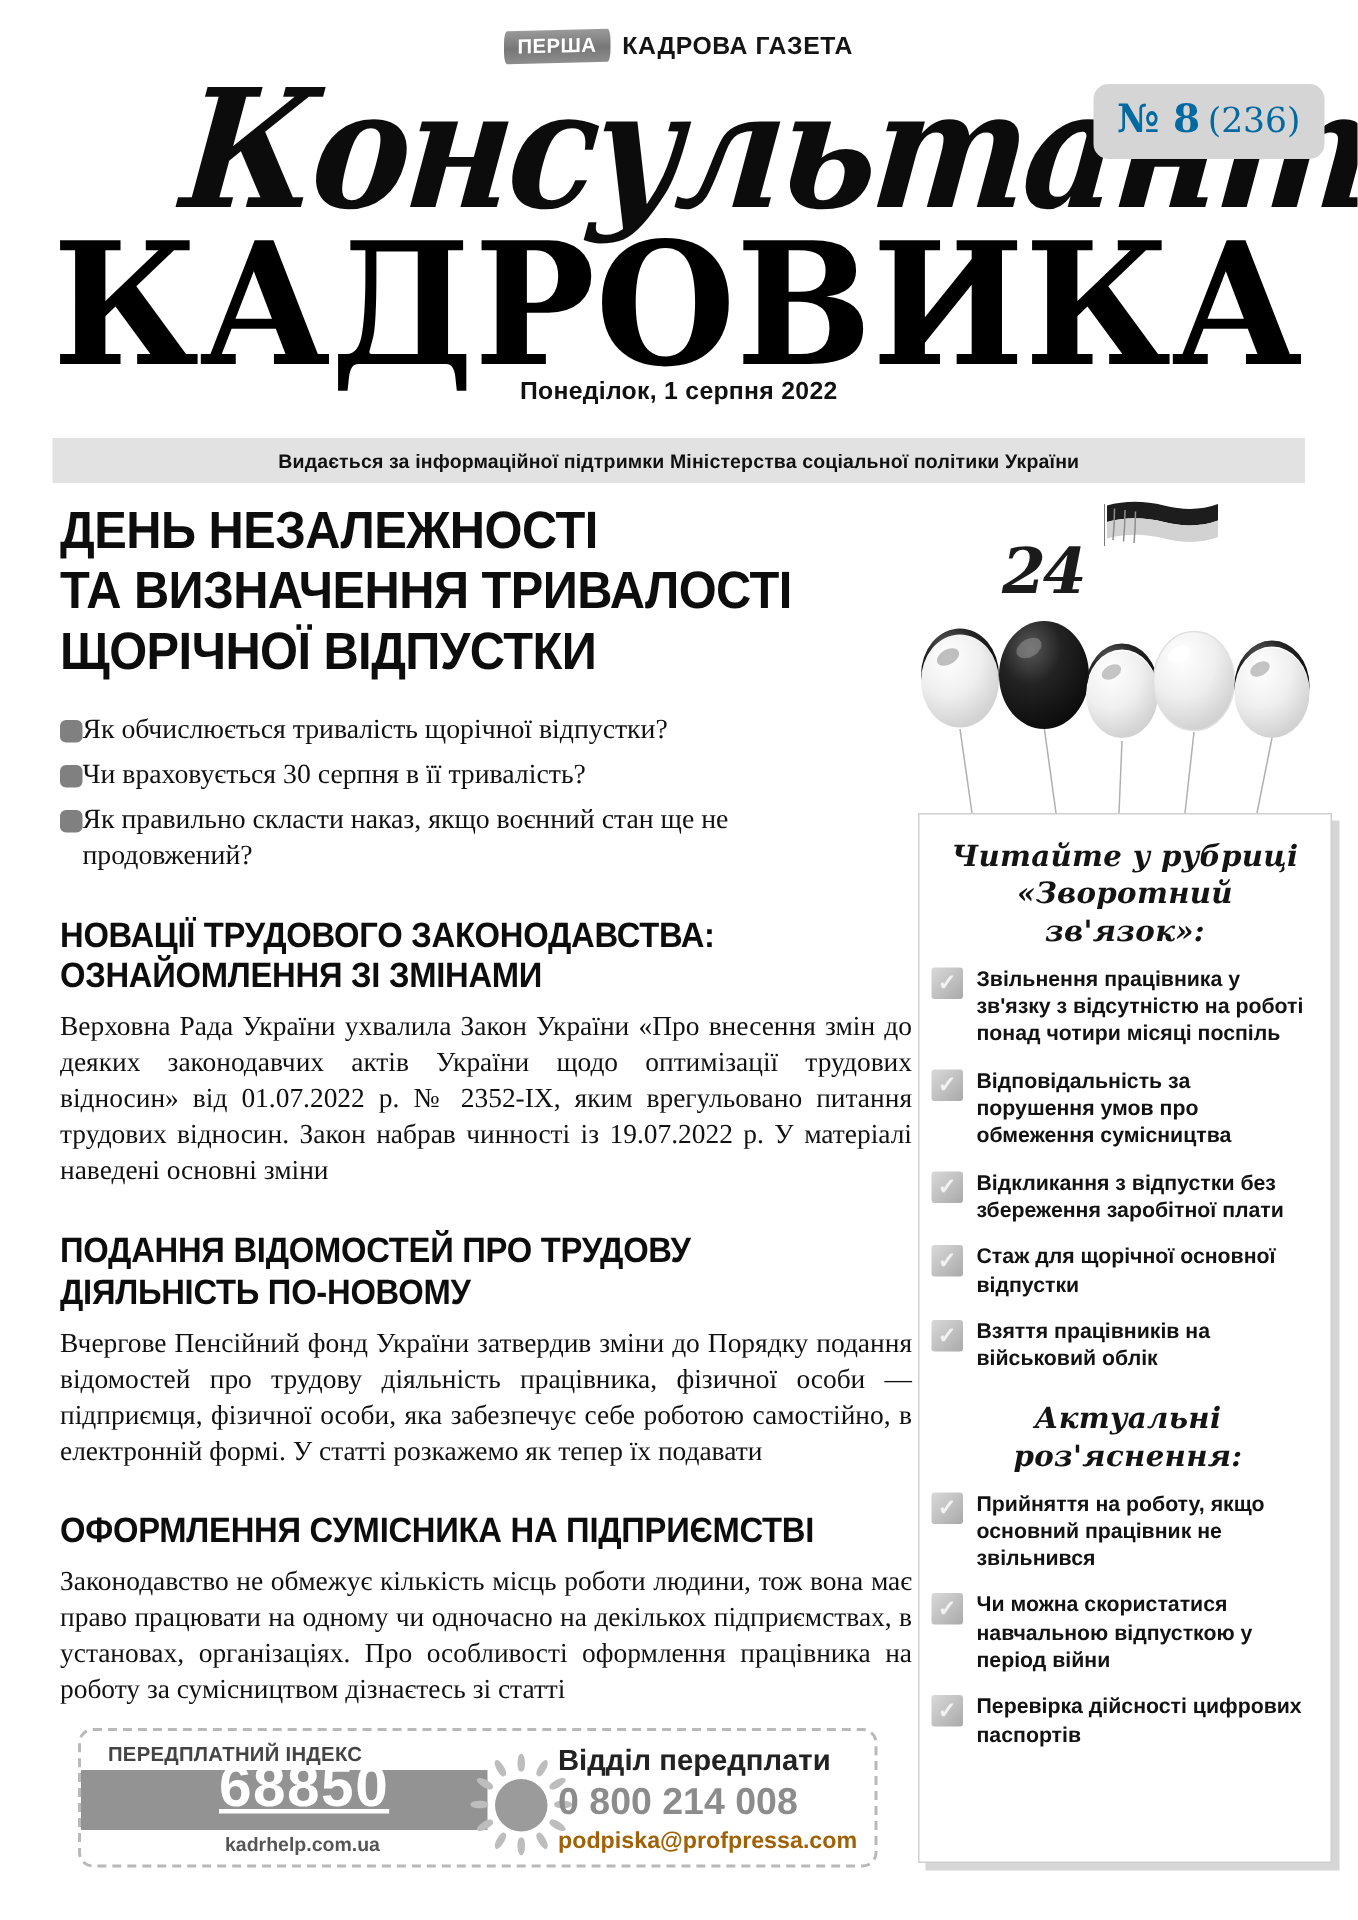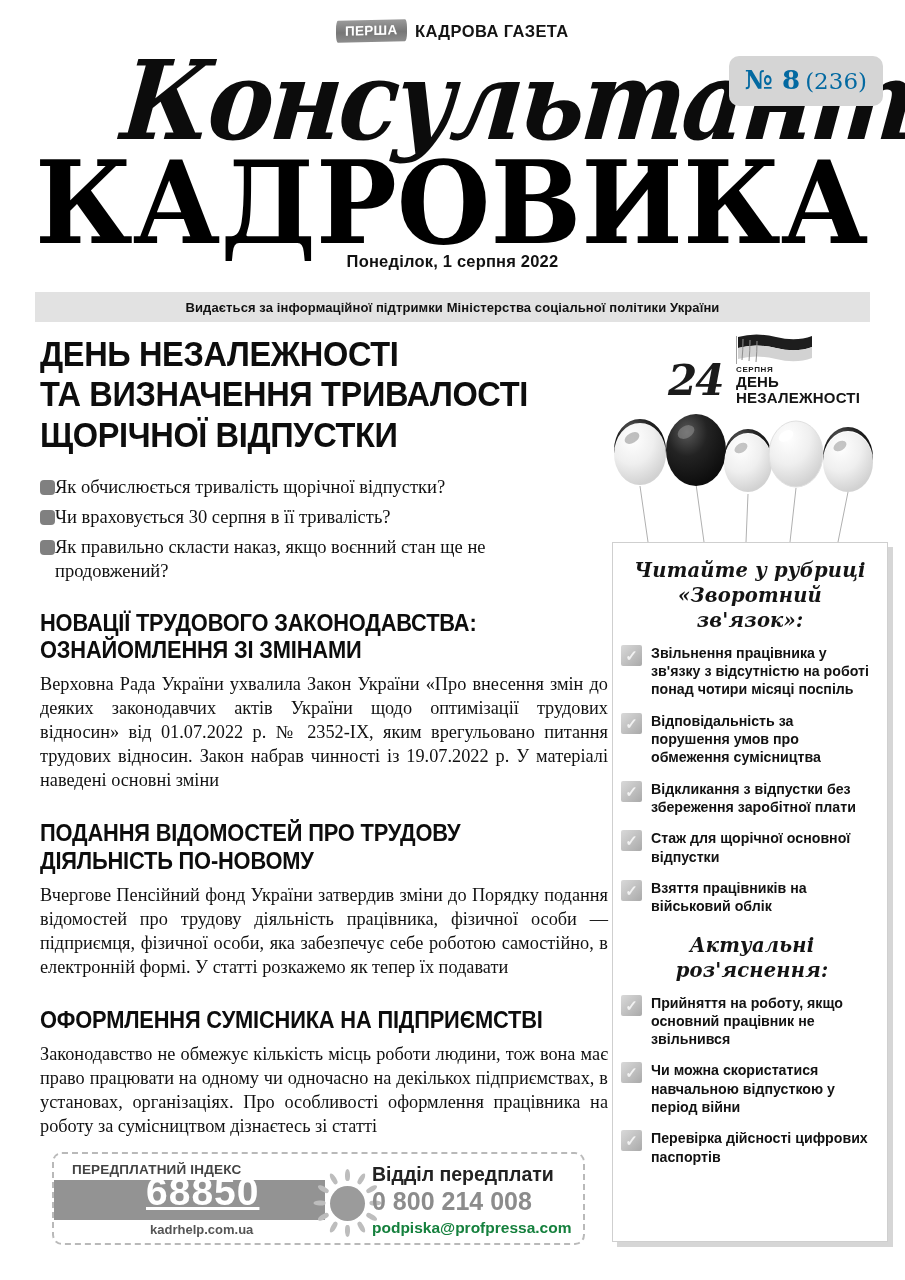--- a/index.html
+++ b/index.html
@@ -148,21 +148,21 @@
     border-radius: 50%; background: #9b9b9b;
   }
   .ray {
     position: absolute; left: 33px; top: 1px; width: 5px; height: 12px;
     background: #bdbdbd; border-radius: 50% 50% 40% 40%;
     transform-origin: 2.5px 34px;
   }
   .subs-right { position: absolute; left: 318px; top: 9px; }
   .subs-dept { font-weight: 700; font-size: 19.5px; color: #222; }
   .subs-phone { font-weight: 700; font-size: 25px; color: #8c8c8c; margin-top: 2px; line-height: 1.1; }
-  .subs-mail { font-weight: 700; font-size: 15.5px; color: #15803d; margin-top: 3px; }
+  .subs-mail { font-weight: 700; font-size: 15.5px; color: #a16207; margin-top: 3px; }
 
   
   .holiday { position: absolute; left: 668px; top: 334px; width: 190px; height: 88px; }
   .hol-24 {
     position: absolute; left: 0; top: 26px;
     font-family: "DejaVu Serif", serif; font-style: italic; font-weight: 700;
     font-size: 42px; color: #1b1b1b; line-height: 1;
     letter-spacing: -2px;
   }
   .hol-txt { position: absolute; left: 68px; top: 31px; }
@@ -228,25 +228,20 @@
   <div class="holiday">
     <svg class="hol-flag" viewBox="0 0 78 30">
       <path d="M2 3 Q20 -2 40 3 Q60 8 76 2 L76 13 Q60 19 40 14 Q20 9 2 14 Z" fill="#1d1d1d"></path>
       <path d="M2 14 Q20 9 40 14 Q60 19 76 13 L76 24 Q60 30 40 25 Q20 20 2 25 Z" fill="#d2d2d2"></path>
       <path d="M7 5 Q7 16 6 26" stroke="#8e8e8e" stroke-width="1" fill="none"></path>
       <path d="M14 6 Q14 17 13 27" stroke="#8e8e8e" stroke-width="1" fill="none"></path>
       <path d="M21 7 Q21 18 20 28" stroke="#8e8e8e" stroke-width="1" fill="none"></path>
       <path d="M0 2 L0 30" stroke="#7a7a7a" stroke-width="1.4"></path>
     </svg>
     <div class="hol-24">24</div>
-    <div class="hol-txt">
-      <div class="hol-small">СЕРПНЯ</div>
-      <div class="hol-l1">ДЕНЬ</div>
-      <div class="hol-l2">НЕЗАЛЕЖНОСТІ</div>
-    </div>
   </div>
 
   <svg class="balloons" viewBox="0 0 305 140">
     <defs>
       <radialGradient id="gdark" cx="35%" cy="25%" r="75%">
         <stop offset="0%" stop-color="#585858"></stop>
         <stop offset="45%" stop-color="#232323"></stop>
         <stop offset="100%" stop-color="#0d0d0d"></stop>
       </radialGradient>
       <radialGradient id="glite" cx="35%" cy="25%" r="75%">

